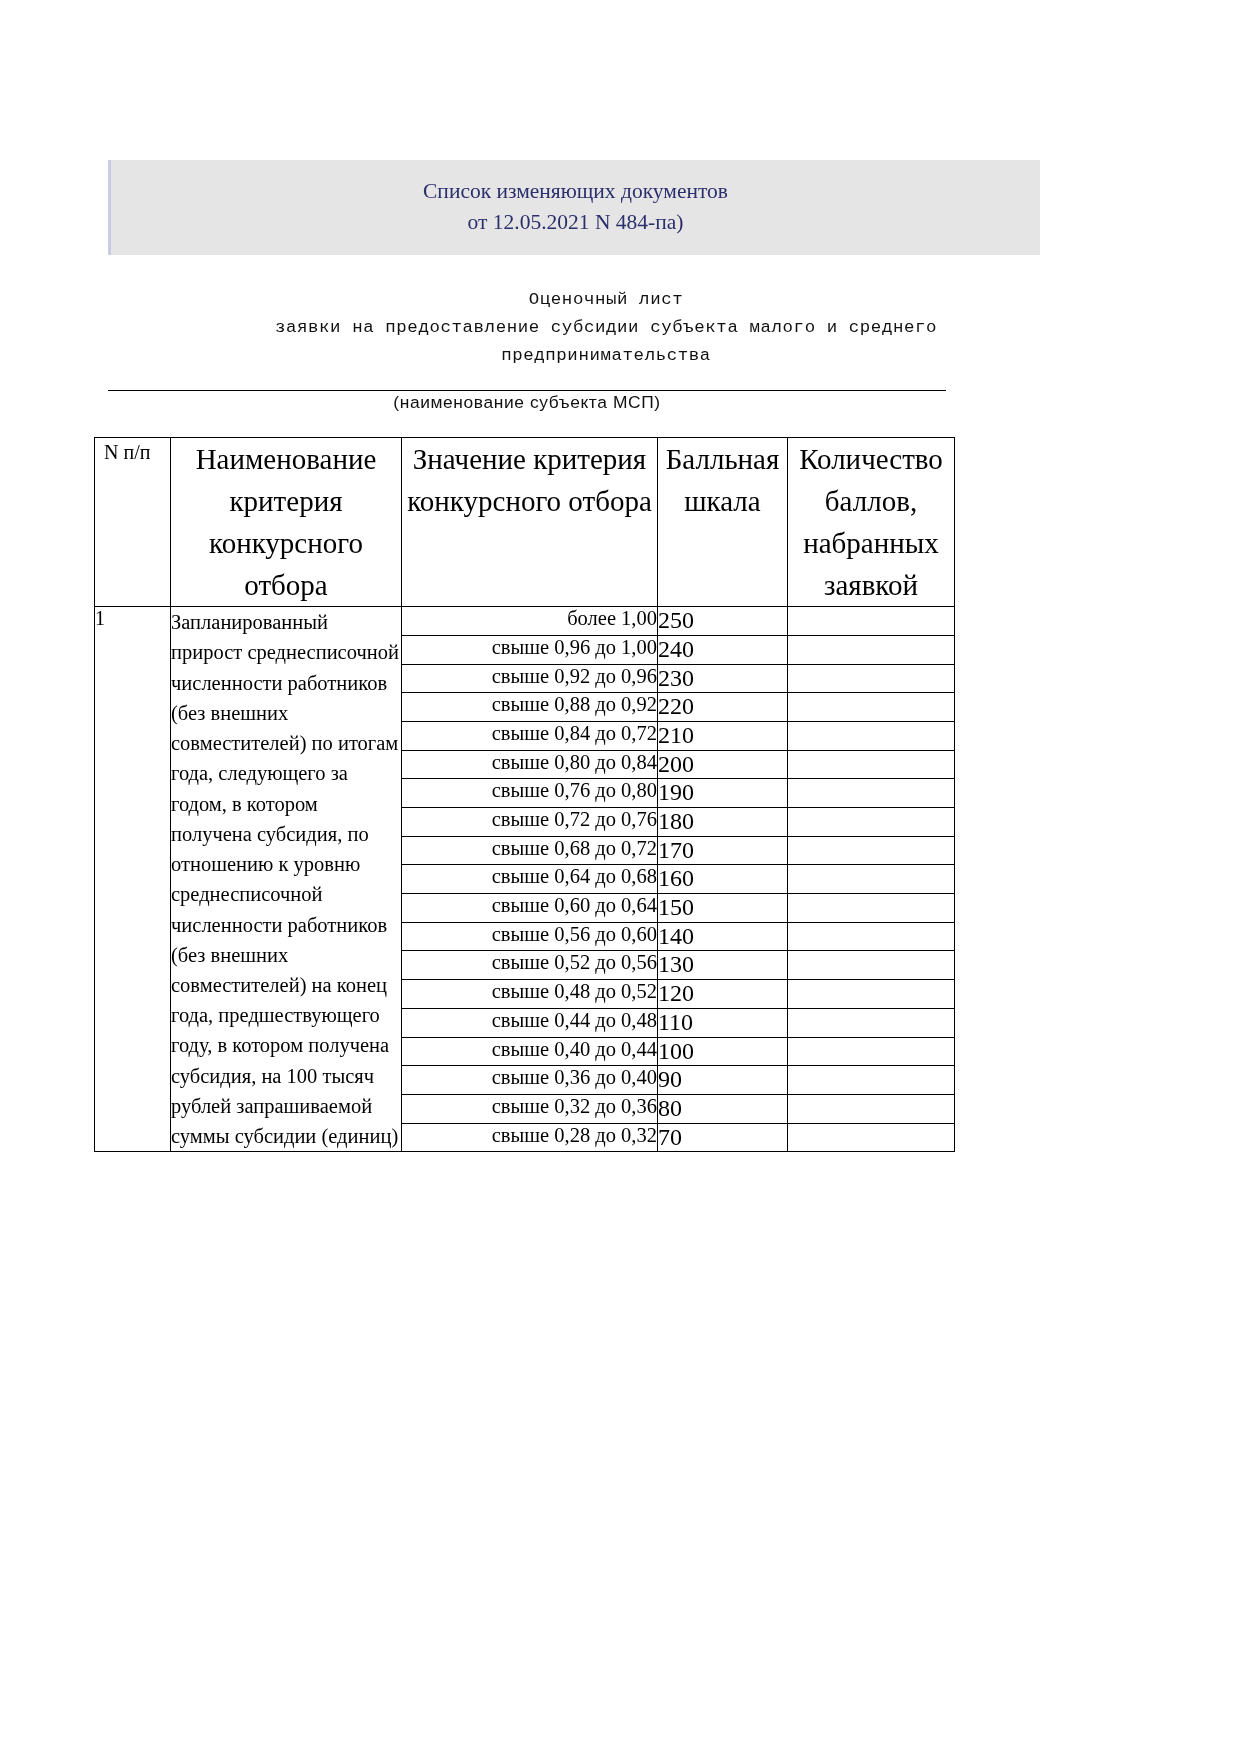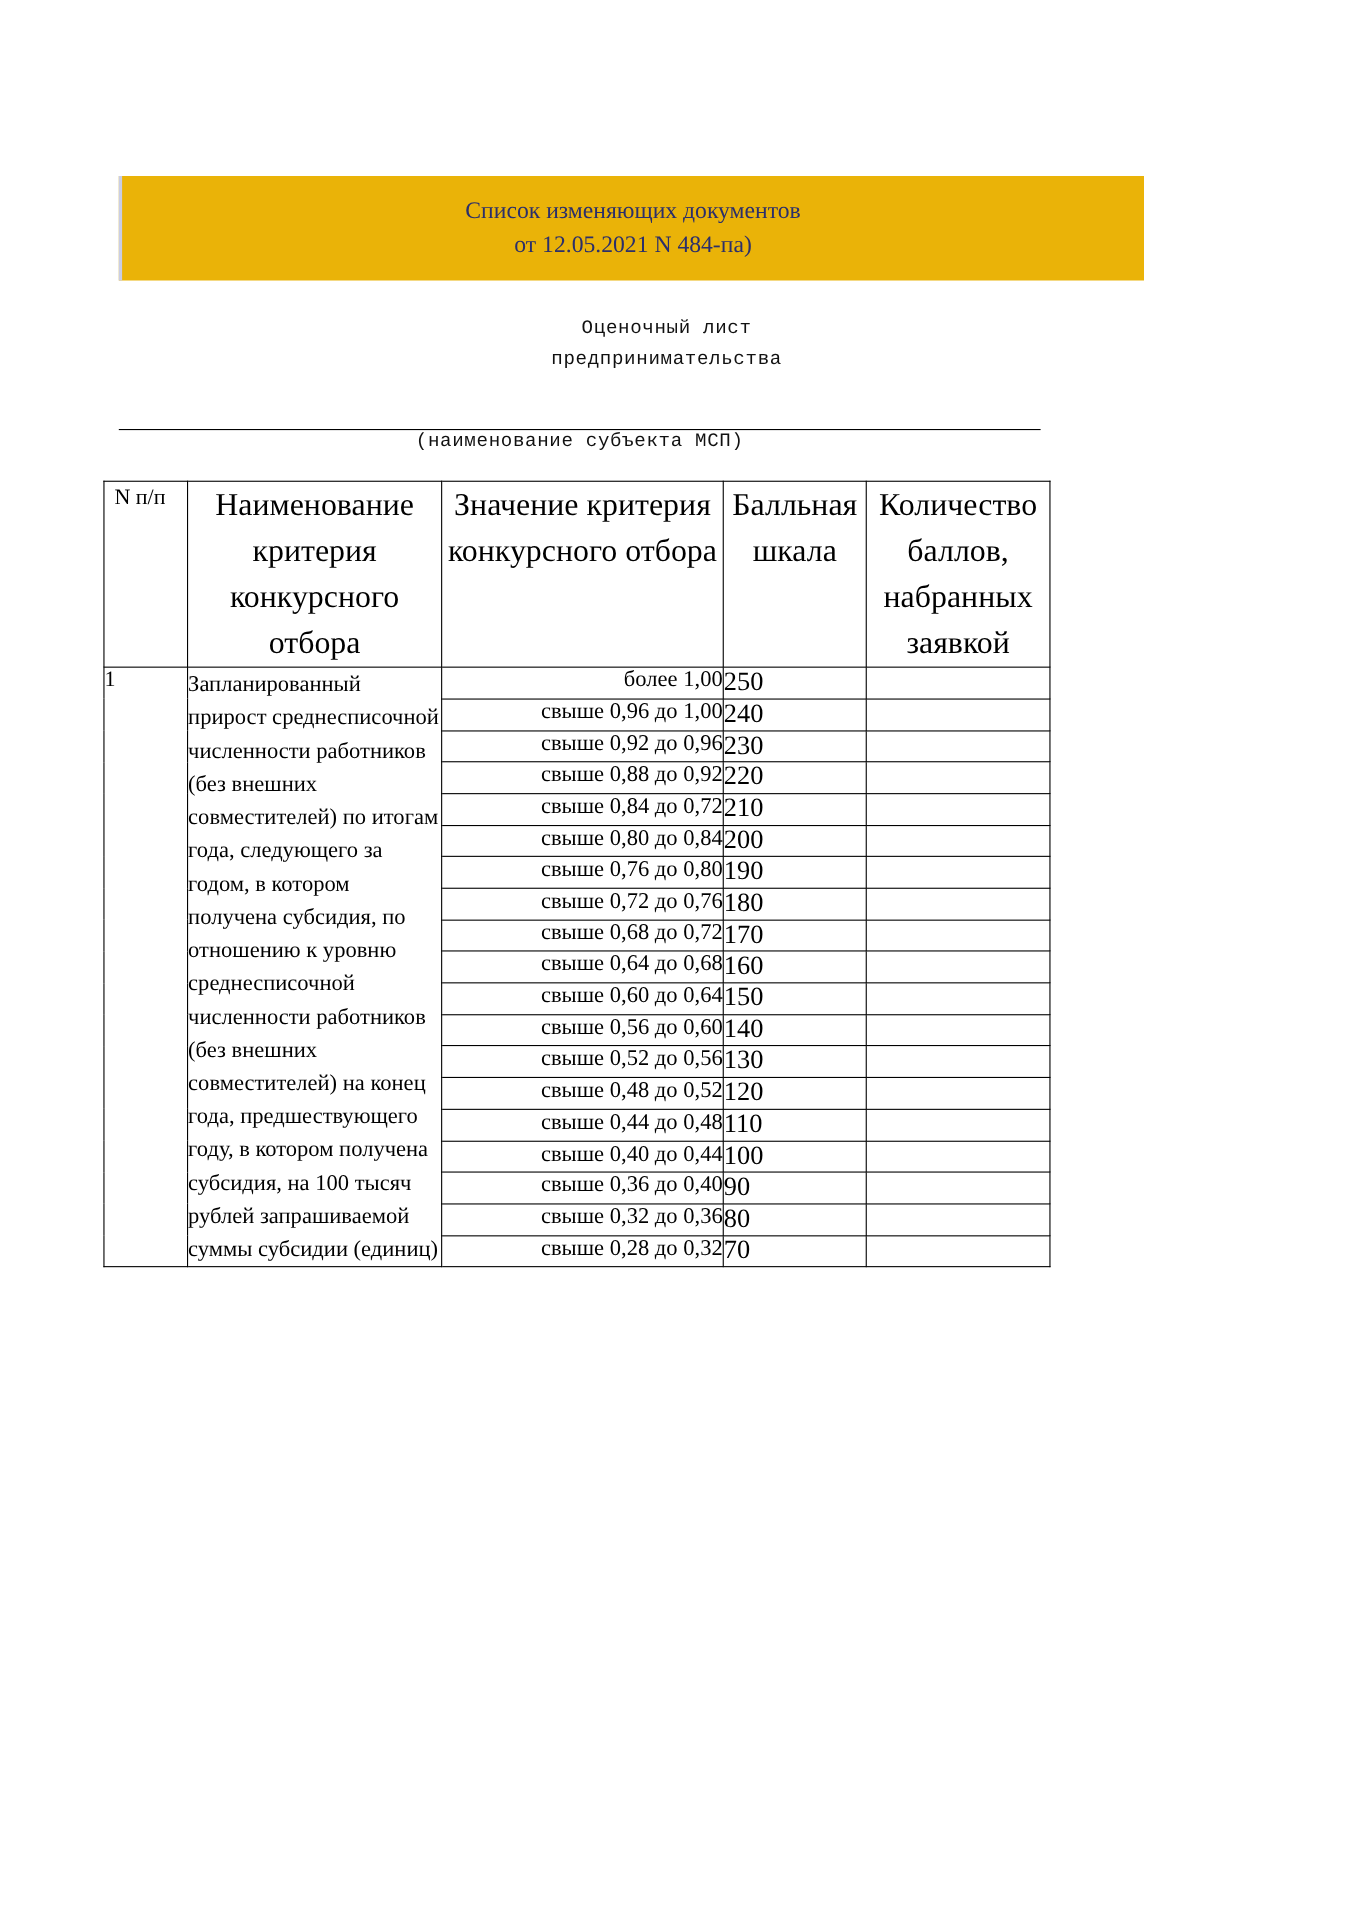--- a/index.html
+++ b/index.html
@@ -24,21 +24,21 @@
     padding: 0;
     position: relative;
   }
 
   
   .changelog {
     position: absolute;
     left: 108px;
     top: 160px;
     width: 932px;
-    background: #eab308;
+    background: #e5e5e5;
     border-left: 3px solid #c9cde4;
     box-sizing: border-box;
     padding: 16px 10px 18px 10px;
     text-align: center;
     color: #2b2f6b;
     font-family: "Liberation Serif", "DejaVu Serif", serif;
     font-size: 21.5px;
     line-height: 1.42;
   }
   .changelog div { white-space: nowrap; }
@@ -66,21 +66,21 @@
     width: 838px;
     border-bottom: 1.6px solid #000000;
     height: 0;
   }
   .sig-caption {
     position: absolute;
     left: 108px;
     top: 392px;
     width: 838px;
     text-align: center;
-    font-family: Liberation Mono, monospace;
+    font-family: Liberation Sans, sans-serif;
     font-size: 17.4px;
     letter-spacing: 0.6px;
     color: #111111;
     white-space: nowrap;
   }
 
   
   .table-wrap {
     position: absolute;
     left: 94px;
@@ -151,20 +151,21 @@
 
 <div class="page">
 
   <div class="changelog">
     <div>Список изменяющих документов</div>
     <div>от 12.05.2021 N 484-па)</div>
   </div>
 
   <div class="subtitle">
     <div>Оценочный лист</div>
+    <div>заявки на предоставление субсидии субъекта малого и среднего</div>
     <div>предпринимательства</div>
   </div>
 
   <div class="sig-rule"></div>
   <div class="sig-caption">(наименование субъекта МСП)</div>
 
   <div class="table-wrap">
     <table class="grid">
       <colgroup>
         <col class="c-num">

